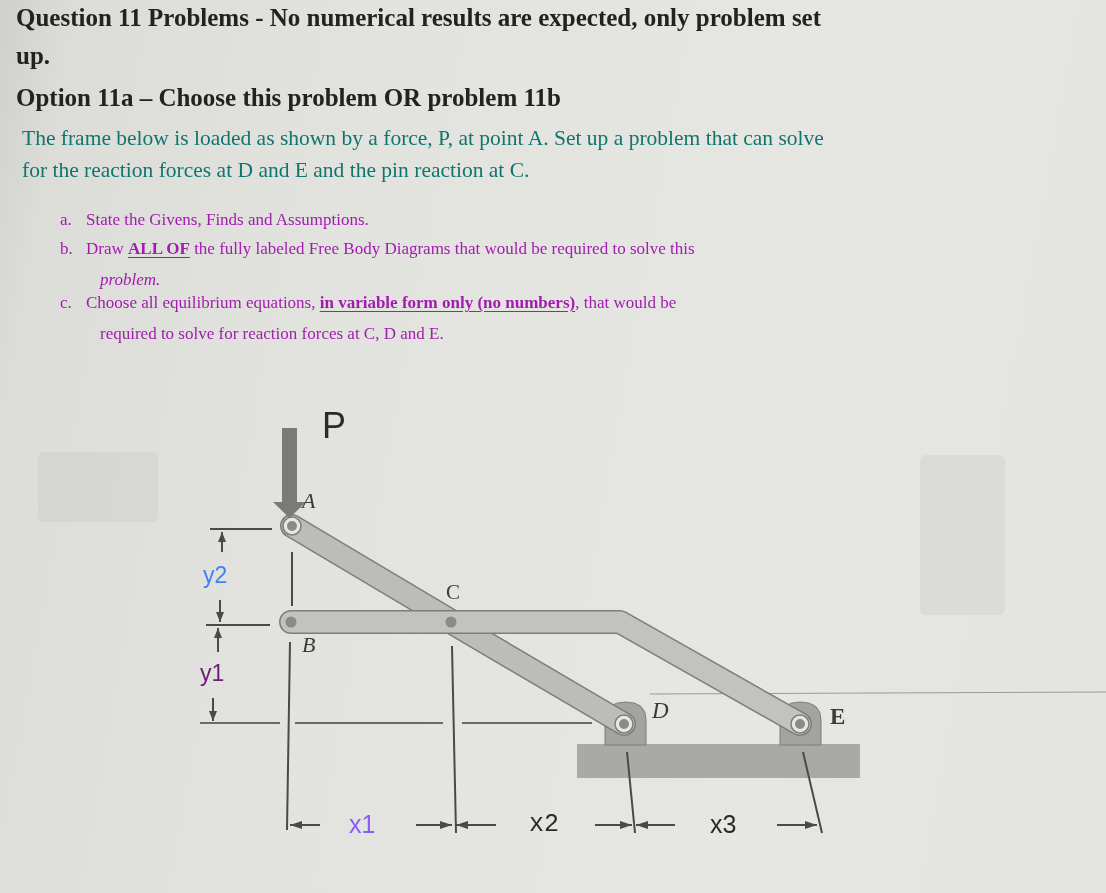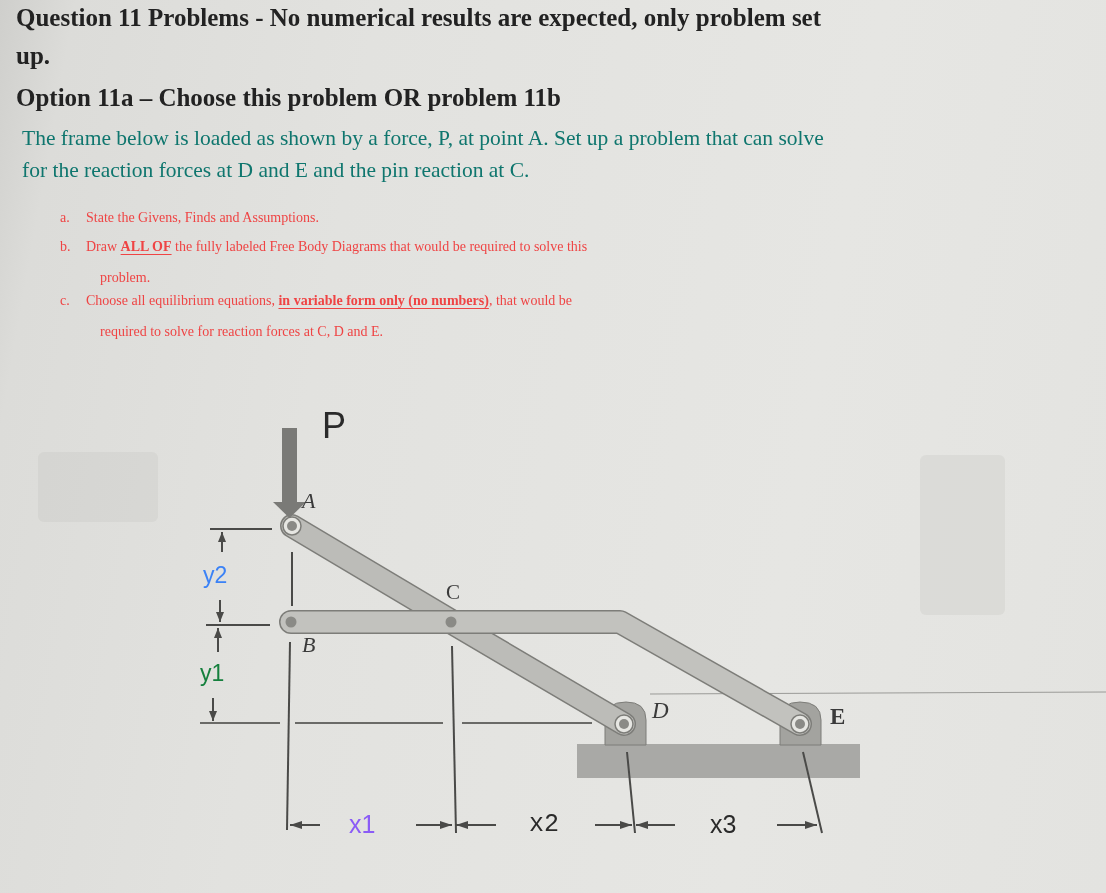--- a/index.html
+++ b/index.html
@@ -8,21 +8,21 @@
       background: linear-gradient(100deg, #cfcfcc 0%, #dcdcd9 6%, #e2e2df 30%, #e6e6e3 70%, #e3e3e0 100%);
       font-family: "Liberation Serif", "DejaVu Serif", serif;
       color: #1e1e1e;
     }
     .heading {
       position: absolute; left: 16px; font-weight: bold; font-size: 25px;
       text-decoration-thickness: 2px; text-underline-offset: 3px;
       color: #222; white-space: nowrap;
     }
     .para { position: absolute; left: 22px; font-size: 21.5px; color: #0f766e; white-space: nowrap; }
-    .item { position: absolute; font-size: 14px; color: #ef4444; white-space: nowrap; }
+    .item { position: absolute; font-size: 17px; color: #a21caf; white-space: nowrap; }
     .item .mk { display: inline-block; width: 26px; }
     .u { font-weight: bold; text-decoration: underline; text-underline-offset: 3px; }
     .lbl-sans { font-family: "Liberation Sans", "DejaVu Sans", sans-serif; }
     .ghost { position: absolute; background: rgba(190,190,186,0.25); border-radius: 6px; }
   </style>
 </head>
 <body>
 
 <div class="ghost" style="left:38px;top:452px;width:120px;height:70px;"></div>
 <div class="ghost" style="left:920px;top:455px;width:85px;height:160px;"></div>
@@ -33,21 +33,21 @@
 
 <div class="para" style="top:126px;">The frame below is loaded as shown by a force, P, at point A.  Set up a problem that can solve</div>
 <div class="para" style="top:158px;">for the reaction forces at D and E and the pin reaction at C.</div>
 
 <div class="item" style="left:60px;top:210px;">
   <span class="mk">a.</span><span>State the Givens, Finds and Assumptions.</span>
 </div>
 <div class="item" style="left:60px;top:239px;">
   <span class="mk">b.</span><span style="white-space:pre;">Draw </span><span class="u">ALL OF</span><span style="white-space:pre;"> the fully labeled Free Body Diagrams that would be required to solve this</span>
 </div>
-<div class="item" style="left:100px;top:270px;">problem.</div>
+<div class="item" style="left:100px;top:270px;font-style:italic;">problem.</div>
 <div class="item" style="left:60px;top:293px;">
   <span class="mk">c.</span><span style="white-space:pre;">Choose all equilibrium equations, </span><span class="u">in variable form only (no numbers)</span><span style="white-space:pre;">, that would be</span>
 </div>
 <div class="item" style="left:100px;top:324px;">required to solve for reaction forces at C, D and E.</div>
 
 <svg width="1106" height="893" viewBox="0 0 1106 893" style="position:absolute;left:0;top:0;pointer-events:none;">
 
   <line x1="650" y1="694" x2="1106" y2="692" stroke="#9a9a97" stroke-width="1"></line>
 
   <rect x="577" y="744" width="283" height="34" fill="#a9a9a6"></rect>
@@ -126,16 +126,16 @@
 </svg>
 
 <div class="lbl-sans" style="position:absolute;left:322px;top:405px;font-size:36px;color:#2a2a2a;">P</div>
 <div style="position:absolute;left:302px;top:488px;font-size:22px;font-style:italic;color:#3a3a3a;">A</div>
 <div style="position:absolute;left:302px;top:632px;font-size:22px;font-style:italic;color:#3a3a3a;">B</div>
 <div style="position:absolute;left:446px;top:580px;font-size:21px;color:#3a3a3a;">C</div>
 <div style="position:absolute;left:652px;top:698px;font-size:23px;font-style:italic;color:#3a3a3a;">D</div>
 <div style="position:absolute;left:830px;top:704px;font-size:23px;font-weight:bold;color:#3a3a3a;">E</div>
 
 <div class="lbl-sans" style="position:absolute;left:203px;top:562px;font-size:23px;color:#3b82f6;">y2</div>
-<div class="lbl-sans" style="position:absolute;left:200px;top:660px;font-size:23px;color:#15803d;">y1</div>
+<div class="lbl-sans" style="position:absolute;left:200px;top:660px;font-size:23px;color:#701a75;">y1</div>
 <div class="lbl-sans" style="position:absolute;left:349px;top:810px;font-size:25px;color:#8b5cf6;">x1</div>
 <div class="lbl-sans" style="position:absolute;left:529px;top:810px;font-size:25px;color:#2a2a2a;font-family:Liberation Mono, monospace;">x2</div>
 <div class="lbl-sans" style="position:absolute;left:710px;top:810px;font-size:25px;color:#2a2a2a;">x3</div>
 
 </body></html>

